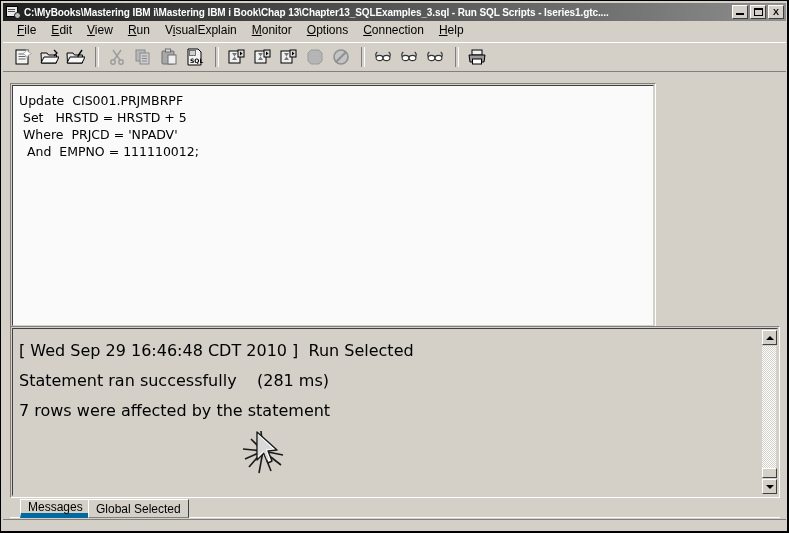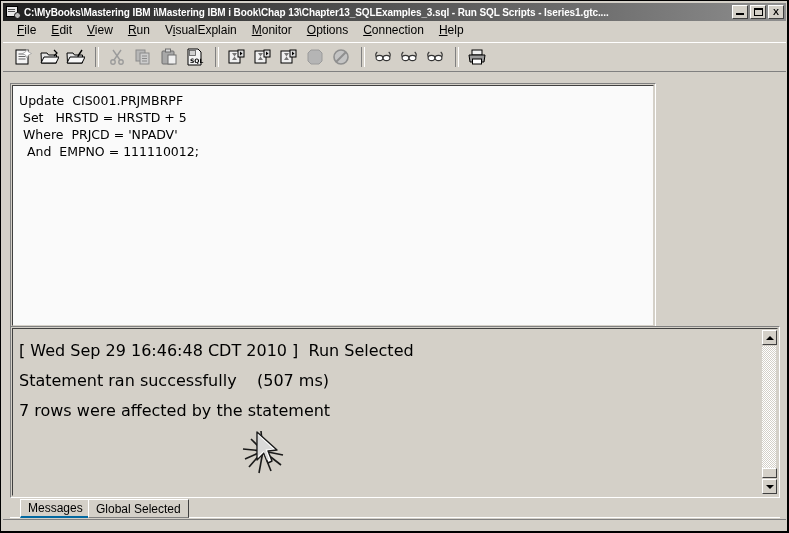--- a/index.html
+++ b/index.html
@@ -329,21 +329,21 @@
     box-sizing: border-box;
     display: flex;
     align-items: center;
     justify-content: center;
     padding: 0 7px;
     font-size: 12px;
     font-family: "Liberation Sans", sans-serif;
     color: #000;
     white-space: nowrap;
   }
-  .tab.selected { border-bottom: 2px solid #0369a1; }
+  .tab.selected { border-bottom: 5px solid #0369a1; }
   .tab-rest {
     position: absolute;
     left: 0; top: 18px;
     width: 770px;
     height: 2px;
     border-top: 1px solid #ffffff;
     box-sizing: border-box;
   }
 
   .statusbar {
@@ -560,21 +560,21 @@
  Set   HRSTD = HRSTD + 5
  Where  PRJCD = 'NPADV'
   And  EMPNO = 111110012;</pre>
     </div>
   </div>
 
   <div class="msg-wrap">
     <div class="msg-inner">
       <div class="msg-list">
         <div class="msg-line">[ Wed Sep 29 16:46:48 CDT 2010 ]  Run Selected</div>
-        <div class="msg-line">Statement ran successfully    (507 ms)</div>
+        <div class="msg-line">Statement ran successfully    (281 ms)</div>
         <div class="msg-line">7 rows were affected by the statement</div>
       </div>
 
       <div class="vscroll">
         <div class="sb-arrow up">
             <div class="tri"></div>
           </div>
         <div class="sb-track"></div>
         <div class="sb-thumb"></div>
         <div class="sb-arrow down">

